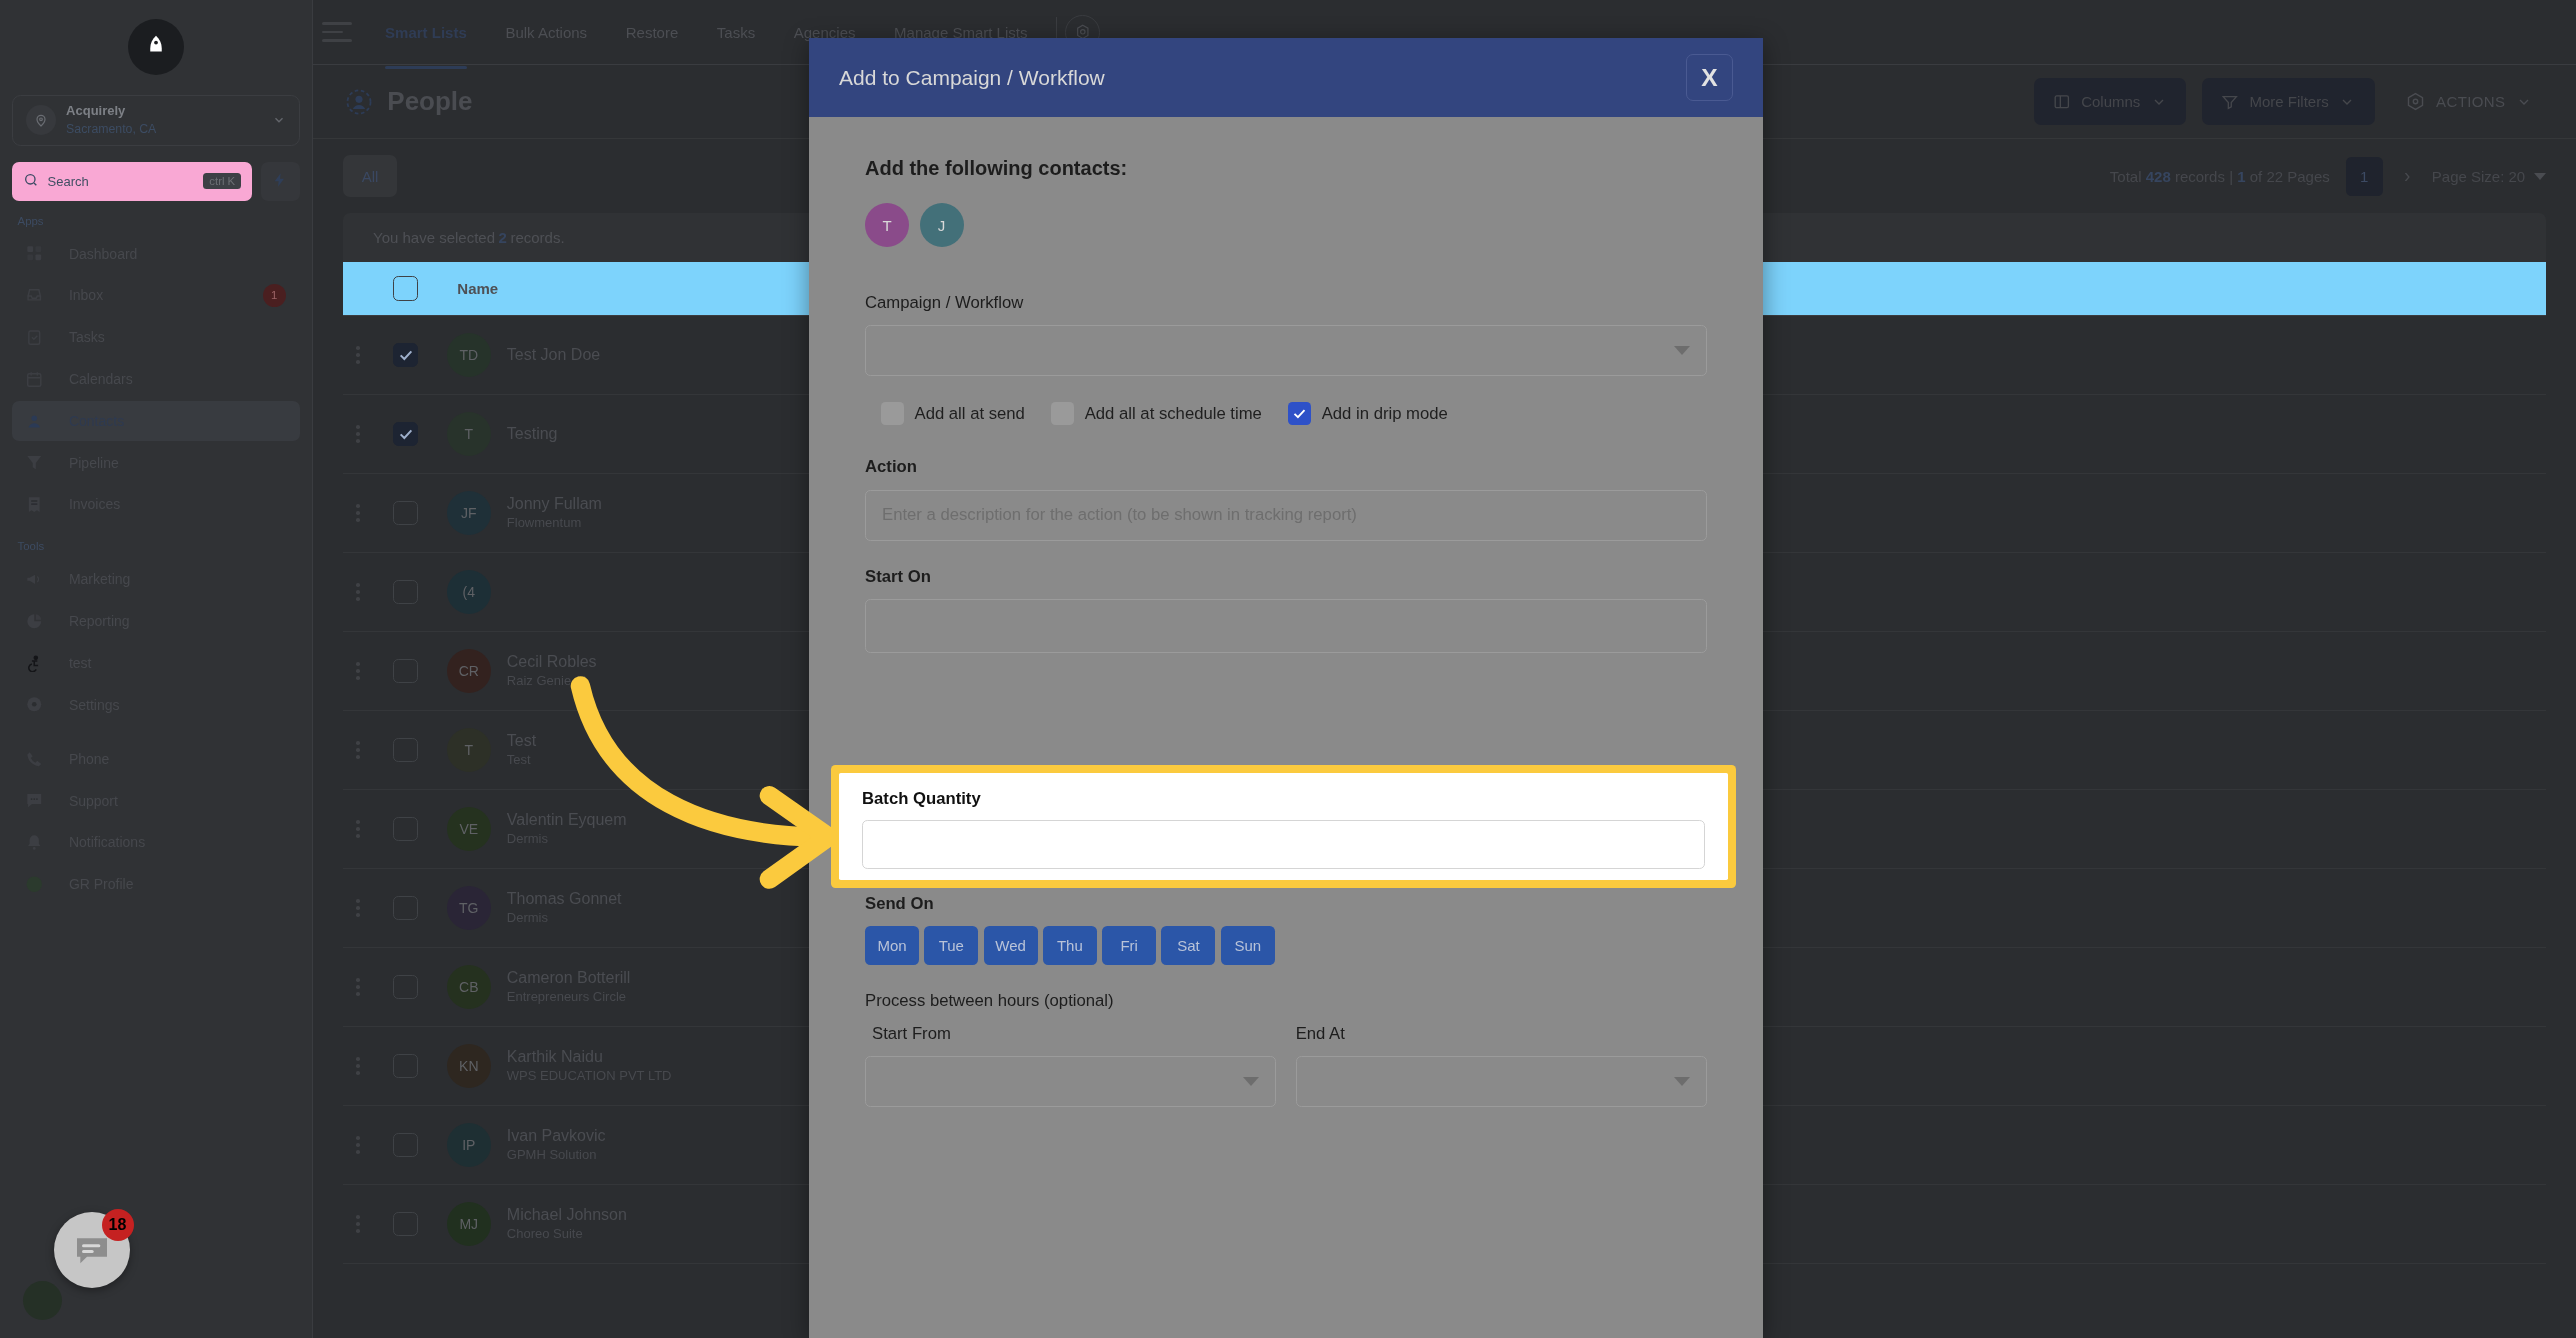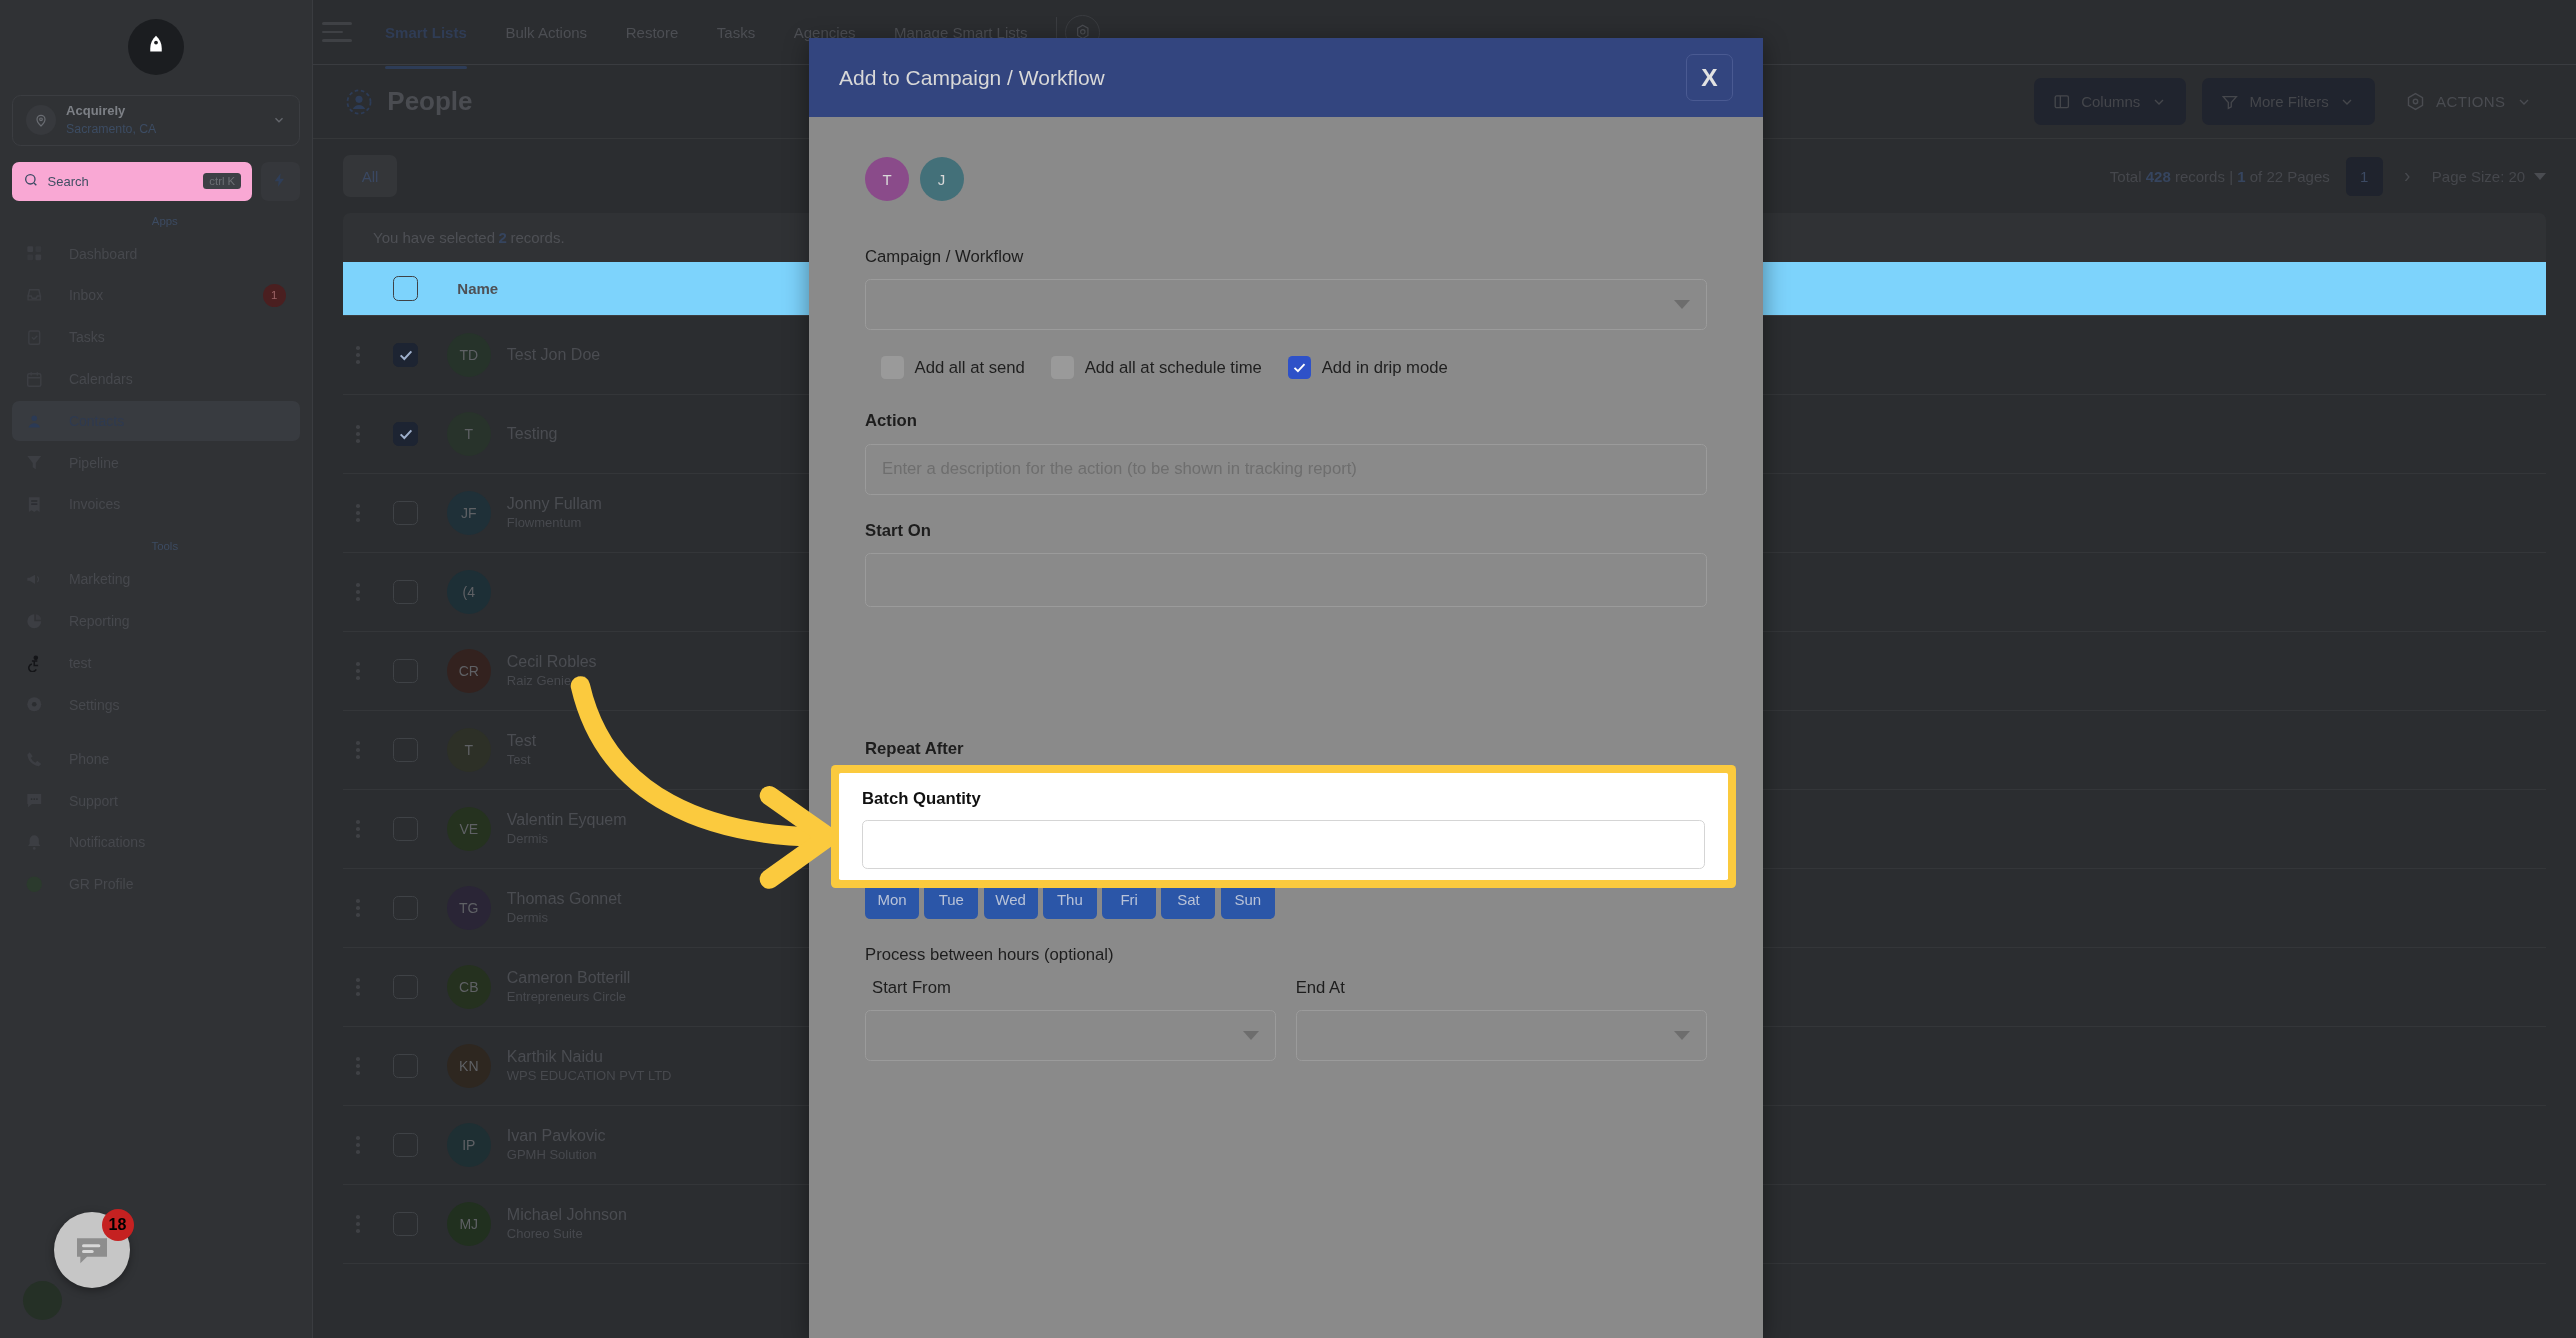--- a/index.html
+++ b/index.html
@@ -44,21 +44,21 @@
     display: flex; align-items: center; padding: 0 10.5px; gap: 8.8px;
   }
   .search-box svg { width: 16px; height: 16px; flex: 0 0 auto; }
   .search-label { flex: 1; font-size: 13px; color: #414f63; }
   .kbd { font-size: 11.4px; color: #6d7075; background: #3d4045; padding: 1.8px 6.2px; border-radius: 3.5px; }
   .bolt-btn {
     width: 39px; height: 39px; border-radius: 7px; background: #35373b;
     display: flex; align-items: center; justify-content: center;
   }
   .bolt-btn svg { width: 16px; height: 16px; }
-  .group-label { font-size: 11.4px; color: #3c4b62; padding: 14px 0 5.3px 17.6px; text-align: center; }
+  .group-label { font-size: 11.4px; color: #3c4b62; padding: 14px 0 5.3px 17.6px; }
   .nav-item {
     display: flex; align-items: center; gap: 25px; height: 40px;
     margin: 1.8px 12.3px; padding: 0 12.3px; border-radius: 7px; position: relative;
   }
   .nav-item.active { background: #383b40; }
   .nav-ico { width: 19.3px; height: 19.3px; flex: 0 0 auto; display: flex; align-items: center; justify-content: center; }
   .nav-ico svg { width: 18.5px; height: 18.5px; }
   .nav-label { font-size: 14px; color: #46484d; }
   .nav-item.active .nav-label { color: #2e3a50; }
   .nav-badge {
@@ -849,20 +849,21 @@
         </div>
     </div>
   </div>
 
   <div class="modal">
     <div class="modal-head">
       <span class="modal-title">Add to Campaign / Workflow</span>
       <span class="modal-x">X</span>
     </div>
     <div class="modal-body">
+      <div class="m-h">Add the following contacts:</div>
       <div class="avatars" id="mav-host">
           <span class="m-av" style="background: rgb(138, 75, 138);">T</span>
           <span class="m-av" style="background: rgb(67, 112, 121);">J</span>
         </div>
 
       <div class="m-lbl">Campaign / Workflow</div>
       <div class="m-field">
         <span></span>
         <i class="caret"></i>
       </div>

